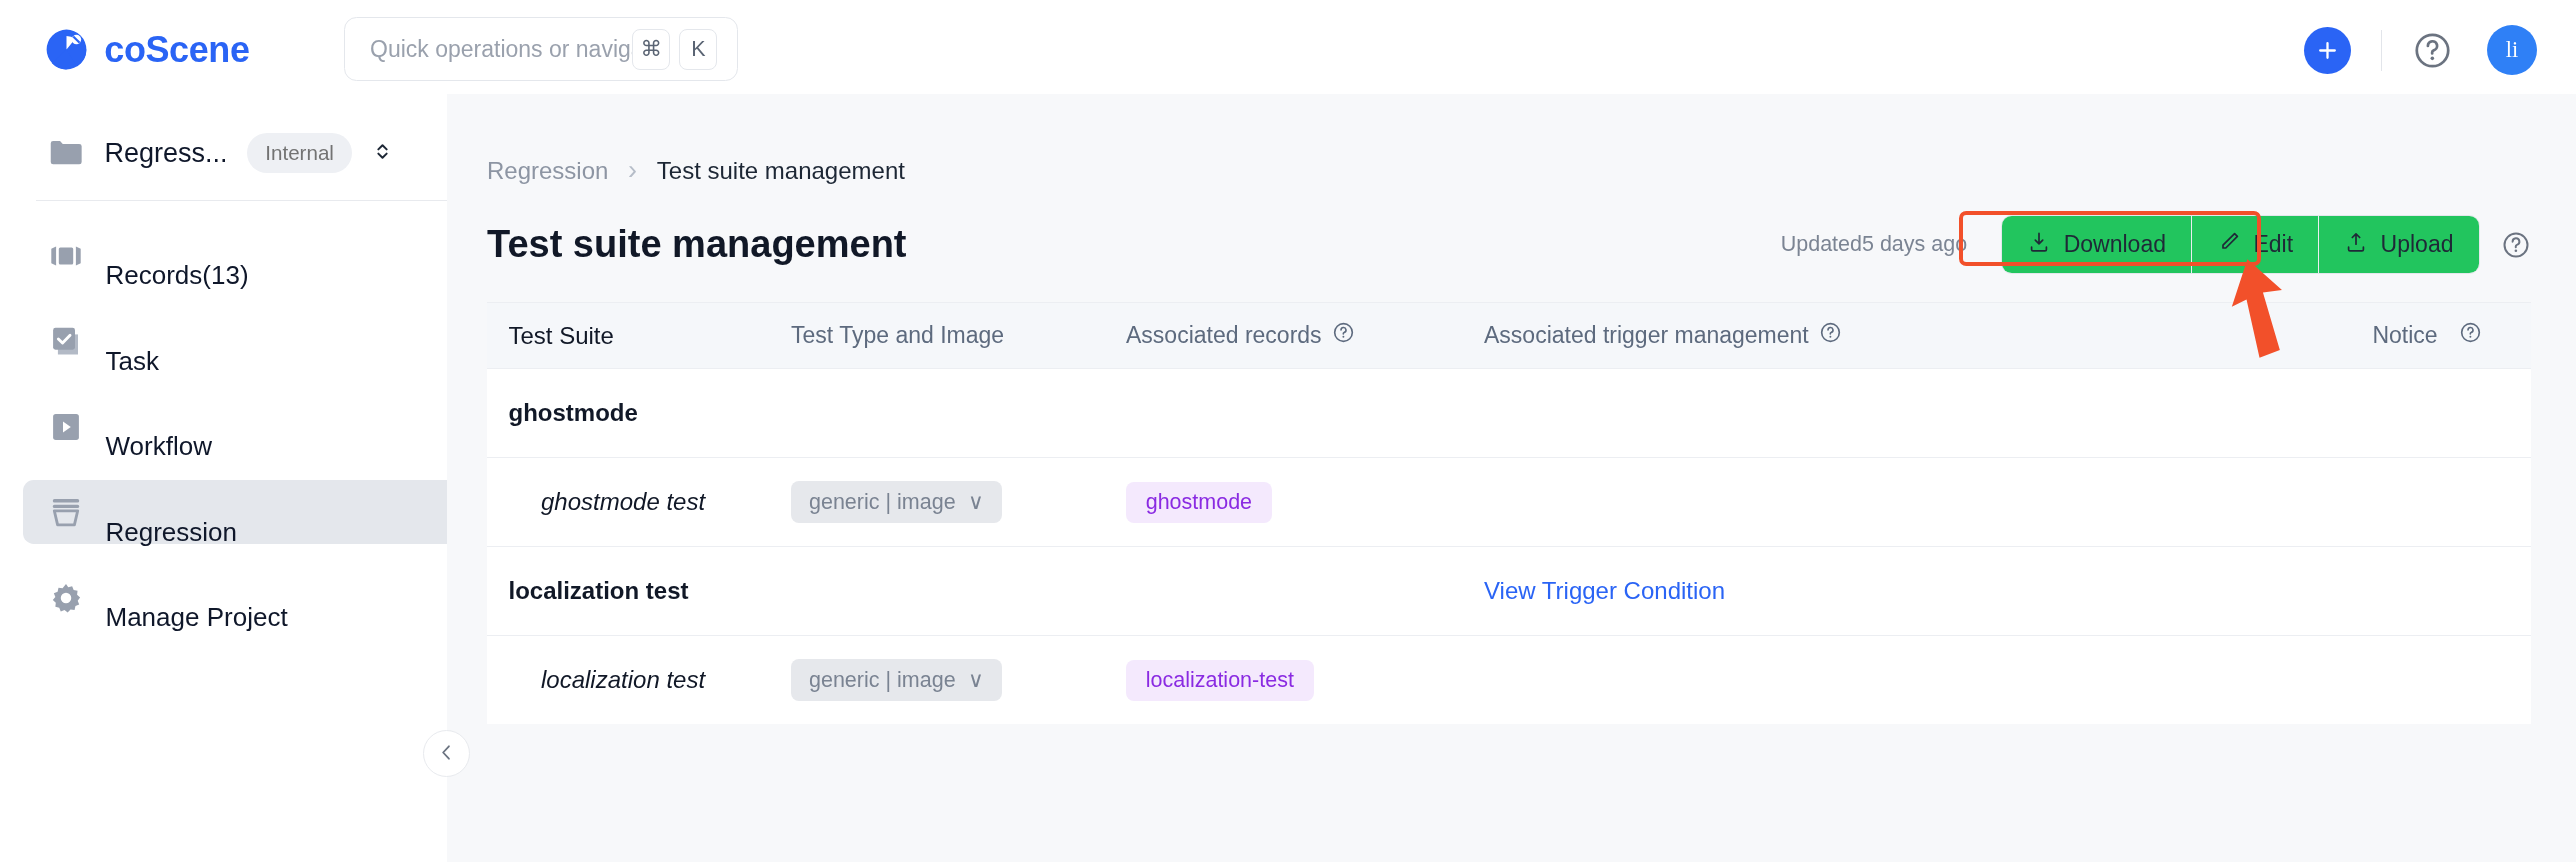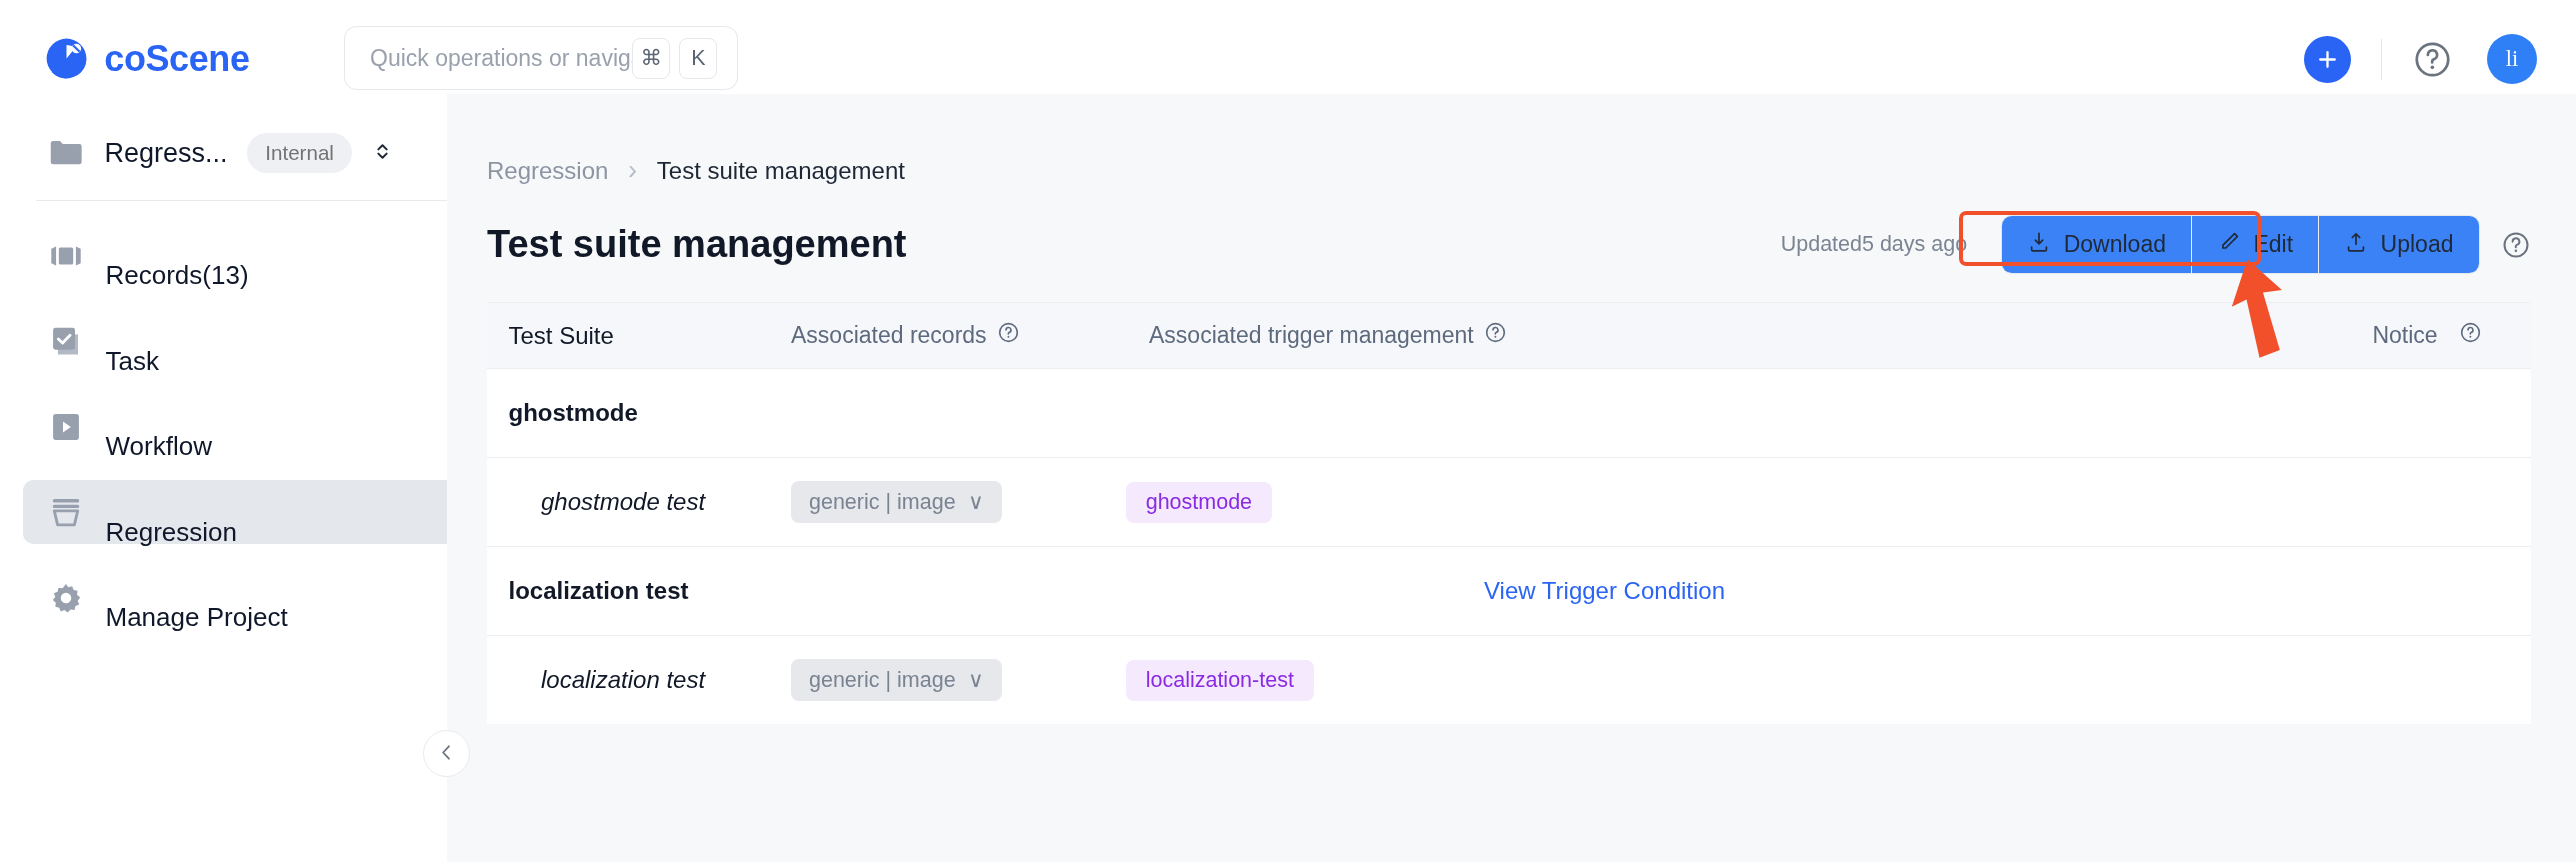--- a/index.html
+++ b/index.html
@@ -5,21 +5,21 @@
   * { box-sizing: border-box; margin: 0; padding: 0; }
   html, body {
     width: 2576px; height: 862px;
     font-family: "Liberation Sans", sans-serif;
     background: #ffffff;
     overflow: hidden;
   }
 
   
   #topbar {
-    position: absolute; left: 0; top: 12px;
+    position: absolute; left: 0; top: 3px;
     width: 2576px; height: 94px;
     background: #ffffff;
     border-bottom: 0.9px solid #e8eaee;
     display: flex; align-items: center; text-align: right;
   }
   #brand { display: flex; align-items: center; margin-left: 43px; gap: 14.3px; }
   #brand-mark { width: 47px; height: 47px; }
   #brand-name {
     font-size: 36px; font-weight: bold; color: #2a64f5;
     letter-spacing: -0.4px;
@@ -138,21 +138,21 @@
   #updated-text { font-size: 21.5px; color: #7b8493; margin-right: 34px; }
   #action-group {
     display: flex; align-items: stretch;
     border: 0.9px solid #e4e7ec; border-radius: 10.7px;
     background: #fff; overflow: hidden;
   }
   .action-btn {
     display: flex; align-items: center; gap: 12.5px;
     height: 57px; padding: 0 25px;
     font-size: 23px; color: #1f2937; cursor: pointer;
-    background: #3b82f6; border: none;
+    background: #22c55e; border: none;
     font-family: "Liberation Sans", sans-serif;
     white-space: nowrap;
   }
   .action-btn + .action-btn { border-left: 0.9px solid #eceef2; }
   #head-help { margin-left: 21.5px; width: 30px; height: 30px; cursor: pointer; }
 
   
   #annot-box {
     position: absolute; left: 1512px; top: 117px;
     width: 302px; height: 55px;
@@ -396,20 +396,21 @@
           <circle cx="11.9" cy="16.6" r="1.05" fill="#6b7380"></circle>
         </svg>
       </span>
     </div>
   </div>
 
   <div id="table">
 
     <div class="thead">
       <div class="th td c-suite">Test Suite</div>
+      <div class="th td c-type">Test Type and Image</div>
       <div class="th td c-records">
         <span>Associated records</span>
         <span class="help-circle">
           <svg viewBox="0 0 24 24" width="23" height="23">
             <circle cx="12" cy="12" r="9.2" fill="none" stroke="#5d6a7e" stroke-width="1.7"></circle>
             <path d="M9.4 9.4a2.6 2.6 0 1 1 3.3 2.5c-.6.2-.9.7-.9 1.3v.4" fill="none" stroke="#5d6a7e" stroke-width="1.7" stroke-linecap="round"></path>
             <circle cx="11.9" cy="16.5" r="1" fill="#5d6a7e"></circle>
           </svg>
         </span>
       </div>

